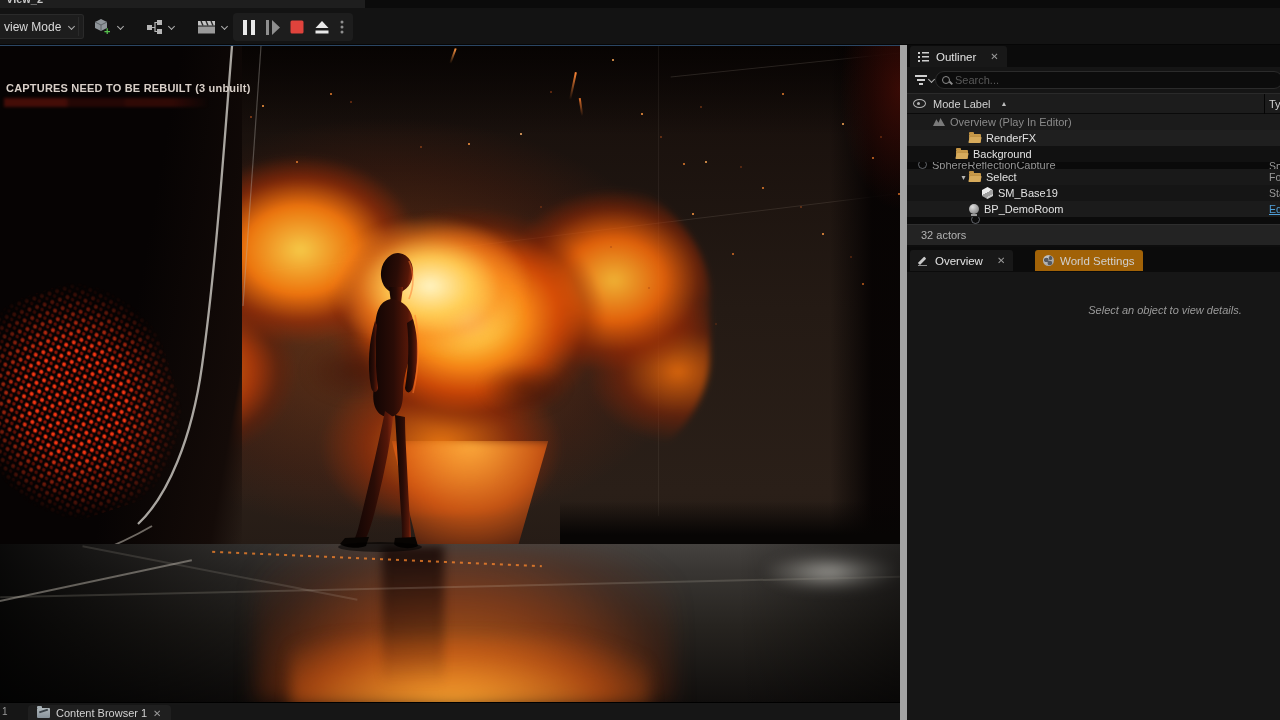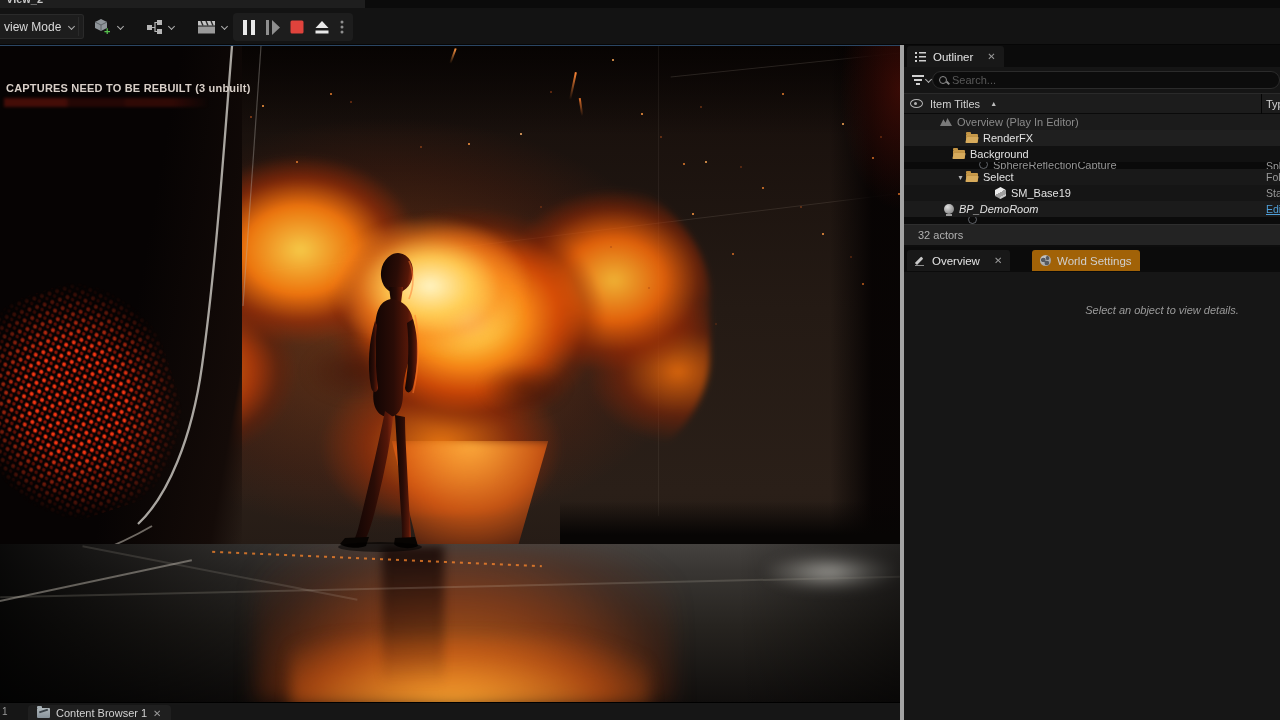--- a/index.html
+++ b/index.html
@@ -79,21 +79,21 @@
   .refl-fire2{position:absolute;left:290px;top:92px;width:360px;height:70px;filter:blur(7px);background:radial-gradient(ellipse at 45% 100%,rgba(255,170,50,.85),rgba(220,95,20,.5) 55%,transparent 85%);}
   .refl-figure{position:absolute;left:382px;top:2px;width:62px;height:140px;filter:blur(5px);background:linear-gradient(180deg,rgba(22,7,4,.85),rgba(22,7,4,.25) 70%,rgba(22,7,4,0));}
   .floor-light{position:absolute;left:762px;top:8px;width:140px;height:40px;filter:blur(6px);background:radial-gradient(closest-side,rgba(235,233,225,.9),rgba(200,198,190,.35) 60%,transparent);}
   .seam-h{position:absolute;left:0;top:42px;width:900px;height:1.5px;background:rgba(232,222,206,.16);transform:rotate(-1.3deg);}
   .seam-d{position:absolute;left:80px;top:28px;width:280px;height:1.5px;background:rgba(232,222,206,.13);transform:rotate(11deg);}
   .ember-line{position:absolute;left:212px;top:14px;width:330px;height:2px;transform:rotate(2.5deg);filter:blur(.4px);
     background:repeating-linear-gradient(90deg,rgba(255,135,42,.75) 0 3px,transparent 3px 8px);}
   .floor-edge{position:absolute;left:-6px;top:36px;width:200px;height:2px;background:rgba(225,218,205,.4);transform:rotate(-12deg);filter:blur(.5px);}
 
   
-  .right-panel{position:absolute;left:900px;top:45px;width:380px;height:675px;background:#0d0d0d;border-left:4px solid #a3a3a3;}
+  .right-panel{position:absolute;left:900px;top:45px;width:380px;height:675px;background:#0d0d0d;border-left:7px solid #a3a3a3;}
   .panel-tabsbar{position:absolute;left:0;width:380px;height:22px;background:#0b0b0b;}
   .panel-tab{position:absolute;top:1px;height:21px;display:flex;align-items:center;gap:6px;padding:0 8px;background:#181818;border-radius:3px 3px 0 0;font-size:11.5px;color:#e3e3e3;}
   .panel-tab .close{color:#9a9a9a;font-size:10px;margin-left:8px;}
   .panel-tab.inactive{background:#a16207;color:#cfcfcf;}
   .icon-outliner{width:12px;height:10px;background-image:linear-gradient(#cfcfcf,#cfcfcf),linear-gradient(#cfcfcf,#cfcfcf),linear-gradient(#cfcfcf,#cfcfcf),linear-gradient(#cfcfcf,#cfcfcf),linear-gradient(#cfcfcf,#cfcfcf),linear-gradient(#cfcfcf,#cfcfcf);background-size:2px 2px,7px 1.5px,2px 2px,7px 1.5px,2px 2px,7px 1.5px;background-position:0 0,4px 0,0 4px,4px 4px,0 8px,4px 8px;background-repeat:no-repeat;}
   .search-row{position:absolute;left:0;top:22px;width:380px;height:26px;background:#151515;display:flex;align-items:center;padding:0 4px 0 8px;}
   .icon-filter{width:12px;height:10px;background-image:linear-gradient(#cfcfcf,#cfcfcf),linear-gradient(#cfcfcf,#cfcfcf),linear-gradient(#cfcfcf,#cfcfcf);background-size:12px 2px,8px 2px,4px 2px;background-position:0 0,2px 4px,4px 8px;background-repeat:no-repeat;}
   .search-box{flex:1;height:18px;background:#0c0c0c;border:1px solid #2b2b2b;border-radius:9px;display:flex;align-items:center;padding:0 6px;gap:5px;}
   .icon-search{width:8px;height:8px;border:1.4px solid #8d8d8d;border-radius:50%;position:relative;flex:none;}
   .icon-search::after{content:'';position:absolute;width:4px;height:1.6px;background:#8d8d8d;transform:rotate(45deg);right:-3.5px;bottom:-1px;}
@@ -303,29 +303,29 @@
       <span class="icon-filter"></span>
       <span class="chev"></span>
       <div class="search-box">
         <span class="icon-search"></span>
         <input type="text" placeholder="Search..." style="">
       </div>
     </div>
 
     <div class="o-header">
       <span class="icon-eye"></span>
-      <span>Item Titles</span>
+      <span>Mode Label</span>
       <span class="sort-arrow">▲</span>
       <span class="col-div"></span>
       <span class="type-h">Type</span>
     </div>
 
     <div class="o-rows">
         <div class="o-row muted">
-          <span class="rowline" style="padding-left: 25px;">
+          <span class="rowline" style="padding-left: 15px;">
             <span class="expander"></span>
             <span class="ri ri-level"></span>
             <span>Overview (Play In Editor)</span>
           </span>
           <span class="rtype"></span>
         </div>
         <div class="o-row">
           <span class="rowline" style="padding-left: 51px;">
             <span class="expander"></span>
             <span class="ri ri-folder"></span>
@@ -335,45 +335,45 @@
         </div>
         <div class="o-row">
           <span class="rowline" style="padding-left: 38px;">
             <span class="expander"></span>
             <span class="ri ri-folder"></span>
             <span>Background</span>
           </span>
           <span class="rtype"></span>
         </div>
         <div class="o-row partial">
-          <span class="rowline" style="padding-left: 64px;">
+          <span class="rowline" style="">
             <span class="expander"></span>
             <span class="ri ri-capture"></span>
             <span>SphereReflectionCapture</span>
           </span>
           <span class="rtype">Sph</span>
         </div>
         <div class="o-row">
           <span class="rowline" style="padding-left: 51px;">
             <span class="expander">▾</span>
             <span class="ri ri-folder"></span>
             <span>Select</span>
           </span>
           <span class="rtype">Folder</span>
         </div>
         <div class="o-row">
-          <span class="rowline" style="padding-left: 80px;">
+          <span class="rowline" style="padding-left: 64px;">
             <span class="expander"></span>
             <span class="ri ri-staticmesh"></span>
             <span>SM_Base19</span>
           </span>
           <span class="rtype">StaticMesh</span>
         </div>
         <div class="o-row">
-          <span class="rowline" style="padding-left: 29px; font-style: italic;">
+          <span class="rowline" style="padding-left: 51px;">
             <span class="expander"></span>
             <span class="ri ri-blueprint"></span>
             <span>BP_DemoRoom</span>
           </span>
           <span class="rtype link">Edit</span>
         </div>
         <div class="o-row partial">
           <span class="rowline" style="padding-left: 64px;">
             <span class="ri ri-capture"></span>
           </span>

